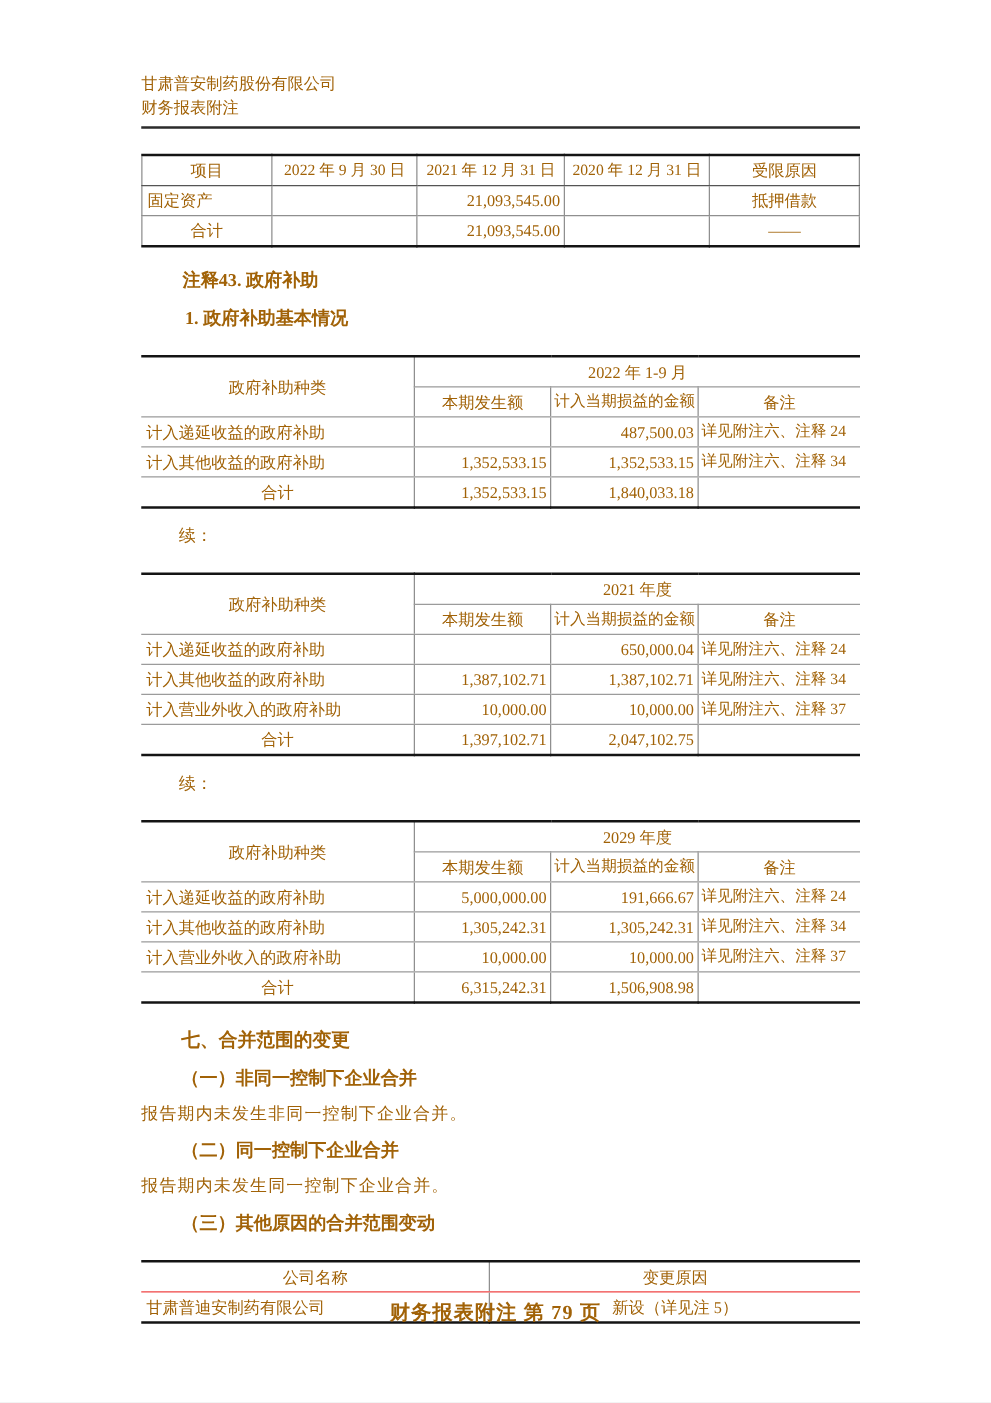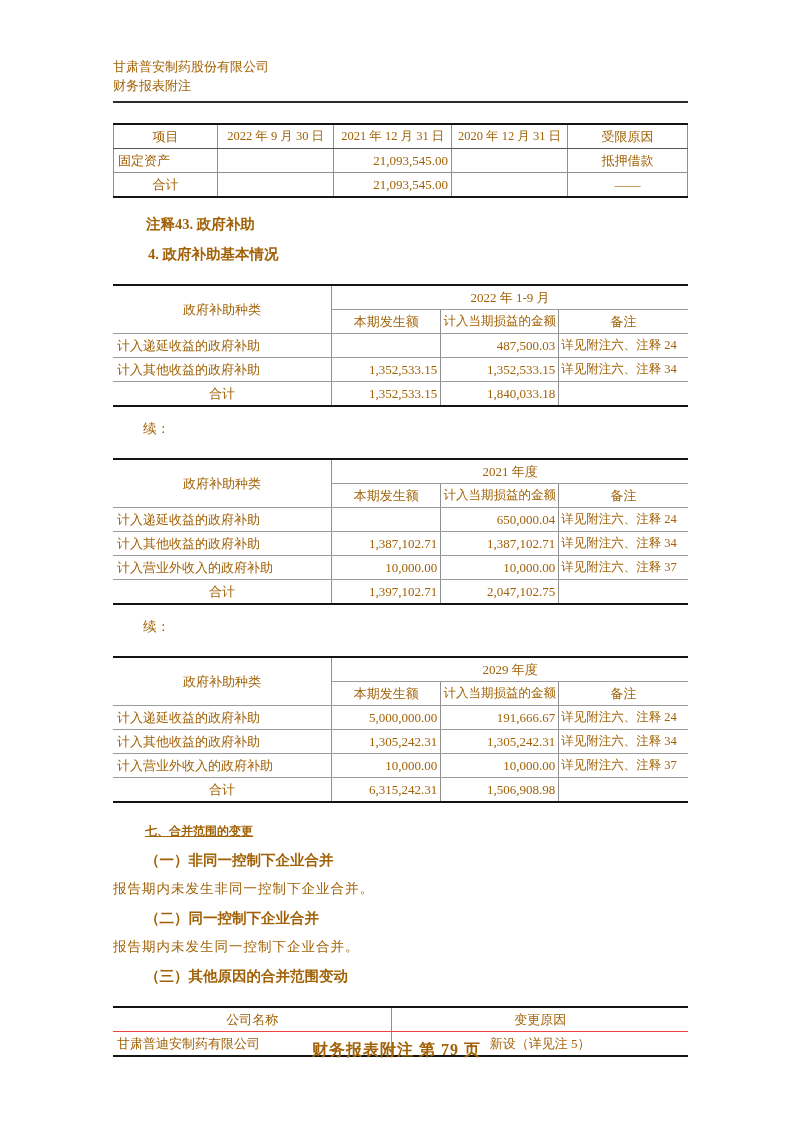--- a/index.html
+++ b/index.html
@@ -33,21 +33,21 @@
   .tbl5 td+td{border-left:1px solid #8f8f8f;}
   .tbl5 tr:last-child td{border-bottom:none;}
 
   .al{text-align:left;}
   .ac{text-align:center;}
   .ar{text-align:right;padding-right:3px !important;}
 
   .h-note{font-weight:bold;font-size:14.5px;margin:17px 0 0 33px;}
   .h-sub{font-weight:bold;font-size:14.5px;margin:11px 0 11px 35px;}
   .cont{font-size:13.5px;margin:13px 0 8px 30px;}
-  .h-sec{font-weight:bold;font-size:12px;margin:20px 0 0 32px;text-decoration:underline;}
+  .h-sec{font-weight:bold;font-size:15px;margin:20px 0 0 32px;}
   .h-sec2{font-weight:bold;font-size:14.5px;margin:11px 0 0 32px;}
   .para{font-size:13.5px;letter-spacing:1px;margin:10px 0 0 0;}
   .footer{position:absolute;left:0;right:0;top:1040px;text-align:center;
           font-weight:bold;font-size:16px;letter-spacing:1px;}
 </style>
 </head>
 <body>
 
 <div class="page">
 
@@ -84,21 +84,21 @@
       <td class="ac">合计</td>
       <td class="ar"></td>
       <td class="ar">21,093,545.00</td>
       <td class="ar"></td>
       <td class="ac">——</td>
     </tr>
   </tbody>
     </table>
 
   <div class="h-note">注释43. 政府补助</div>
-  <div class="h-sub">4. 政府补助基本情况</div>
+  <div class="h-sub">1. 政府补助基本情况</div>
 
   <table class="tbl grant">
     <colgroup>
         <col style="width:38%">
         <col style="width:19%">
         <col style="width:20.5%">
         <col style="width:22.5%">
       </colgroup>
     <tbody>
         <tr>

